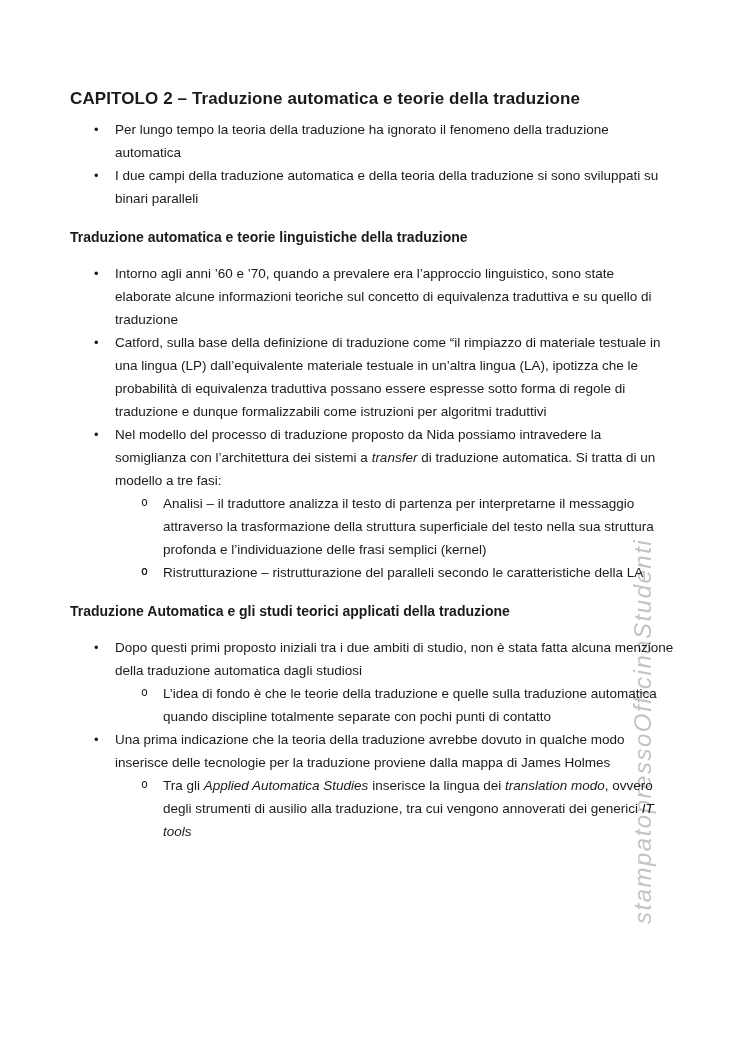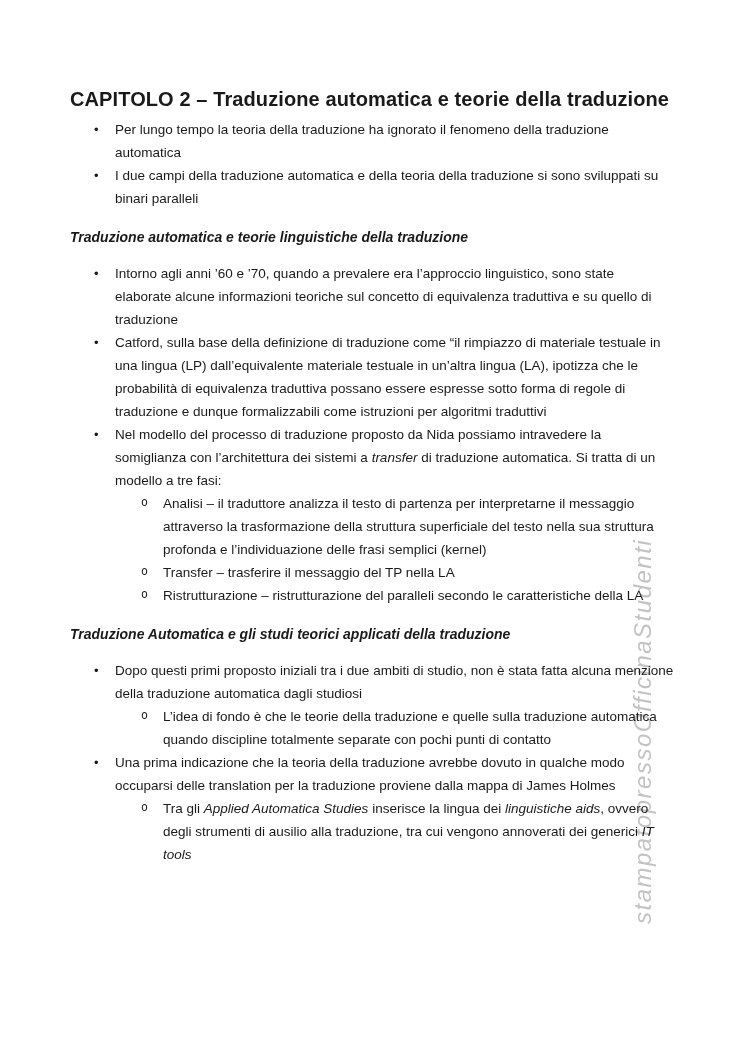--- a/index.html
+++ b/index.html
@@ -15,32 +15,31 @@
     overflow: hidden;
     font-family: "Liberation Sans", sans-serif;
     color: #1a1a1a;
   }
   .content {
     position: relative;
     z-index: 1;
     padding: 88px 70px 0 70px;
   }
   .title {
-    font-size: 20px;
+    font-size: 17px;
     font-weight: bold;
     line-height: 22px;
     margin: 0 0 8px 0;
     letter-spacing: 0.1px;
   }
   .h2 {
     font-size: 14px;
     font-weight: bold;
     line-height: 23px;
     margin: 16px 0 13px 0;
-    font-style: italic;
   }
   .blocks {
     font-size: 13.5px;
     line-height: 23px;
   }
   .li {
     position: relative;
   }
   .li .text i {
     font-style: italic;
@@ -86,22 +85,22 @@
   <div class="content">
     <h1 class="title">CAPITOLO 2 – Traduzione automatica e teorie della traduzione</h1>
     <div class="blocks">
         <div class="li lvl1"><span class="marker">•</span><span class="text"><span>Per lungo tempo la teoria della traduzione ha ignorato il fenomeno della traduzione automatica</span></span></div>
         <div class="li lvl1"><span class="marker">•</span><span class="text"><span>I due campi della traduzione automatica e della teoria della traduzione si sono sviluppati su binari paralleli</span></span></div>
         <div class="h2">Traduzione automatica e teorie linguistiche della traduzione</div>
         <div class="li lvl1"><span class="marker">•</span><span class="text"><span>Intorno agli anni ’60 e ’70, quando a prevalere era l’approccio linguistico, sono state elaborate alcune informazioni teoriche sul concetto di equivalenza traduttiva e su quello di traduzione</span></span></div>
         <div class="li lvl1"><span class="marker">•</span><span class="text"><span>Catford, sulla base della definizione di traduzione come “il rimpiazzo di materiale testuale in una lingua (LP) dall’equivalente materiale testuale in un’altra lingua (LA), ipotizza che le probabilità di equivalenza traduttiva possano essere espresse sotto forma di regole di traduzione e dunque formalizzabili come istruzioni per algoritmi traduttivi</span></span></div>
         <div class="li lvl1"><span class="marker">•</span><span class="text"><span>Nel modello del processo di traduzione proposto da Nida possiamo intravedere la somiglianza con l’architettura dei sistemi a </span><i>transfer</i><span> di traduzione automatica. Si tratta di un modello a tre fasi:</span></span></div>
         <div class="li lvl2"><span class="marker">o</span><span class="text"><span>Analisi – il traduttore analizza il testo di partenza per interpretarne il messaggio attraverso la trasformazione della struttura superficiale del testo nella sua struttura profonda e l’individuazione delle frasi semplici (kernel)</span></span></div>
-        <div class="li lvl2"><span class="marker">o</span><span class="text"><span>Transfer – trasferire il messaggio del TP nella LA</span></span></div>
+        <div class="li lvl2"><span class="marker">o</span></div>
         <div class="li lvl2"><span class="marker">o</span><span class="text"><span>Ristrutturazione – ristrutturazione del paralleli secondo le caratteristiche della LA</span></span></div>
         <div class="h2">Traduzione Automatica e gli studi teorici applicati della traduzione</div>
         <div class="li lvl1"><span class="marker">•</span><span class="text"><span>Dopo questi primi proposto iniziali tra i due ambiti di studio, non è stata fatta alcuna menzione della traduzione automatica dagli studiosi</span></span></div>
         <div class="li lvl2"><span class="marker">o</span><span class="text"><span>L’idea di fondo è che le teorie della traduzione e quelle sulla traduzione automatica quando discipline totalmente separate con pochi punti di contatto</span></span></div>
-        <div class="li lvl1"><span class="marker">•</span><span class="text"><span>Una prima indicazione che la teoria della traduzione avrebbe dovuto in qualche modo occuparsi delle translation per la traduzione proviene dalla mappa di James Holmes</span></span></div>
-        <div class="li lvl2"><span class="marker">o</span><span class="text"><span>Tra gli </span><i>Applied Automatica Studies</i><span> inserisce la lingua dei </span><i>linguistiche aids</i><span>, ovvero degli strumenti di ausilio alla traduzione, tra cui vengono annoverati dei generici </span><i>IT tools</i></span></div>
+        <div class="li lvl1"><span class="marker">•</span><span class="text"><span>Una prima indicazione che la teoria della traduzione avrebbe dovuto in qualche modo inserisce delle tecnologie per la traduzione proviene dalla mappa di James Holmes</span></span></div>
+        <div class="li lvl2"><span class="marker">o</span><span class="text"><span>Tra gli </span><i>Applied Automatica Studies</i><span> inserisce la lingua dei </span><i>translation modo</i><span>, ovvero degli strumenti di ausilio alla traduzione, tra cui vengono annoverati dei generici </span><i>IT tools</i></span></div>
       </div>
   </div>
 </div>
 
 </body></html>

